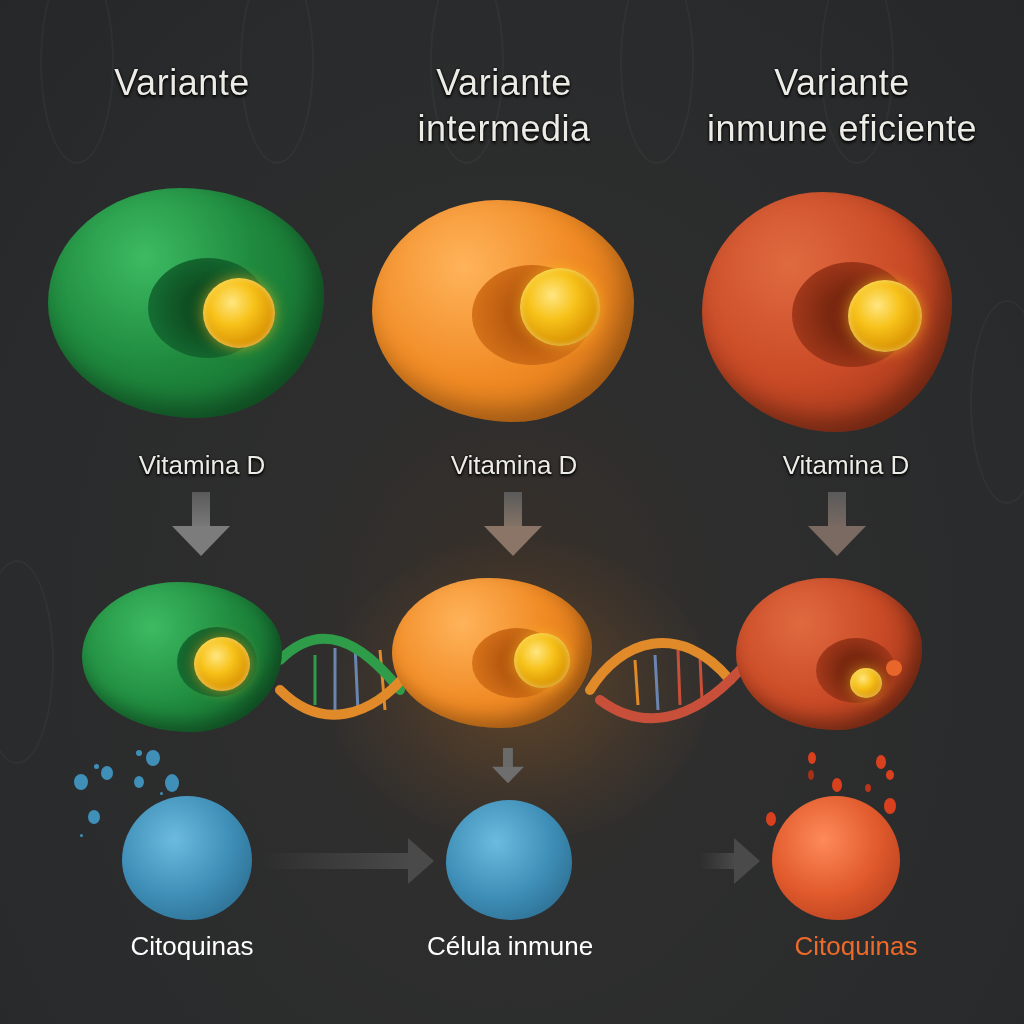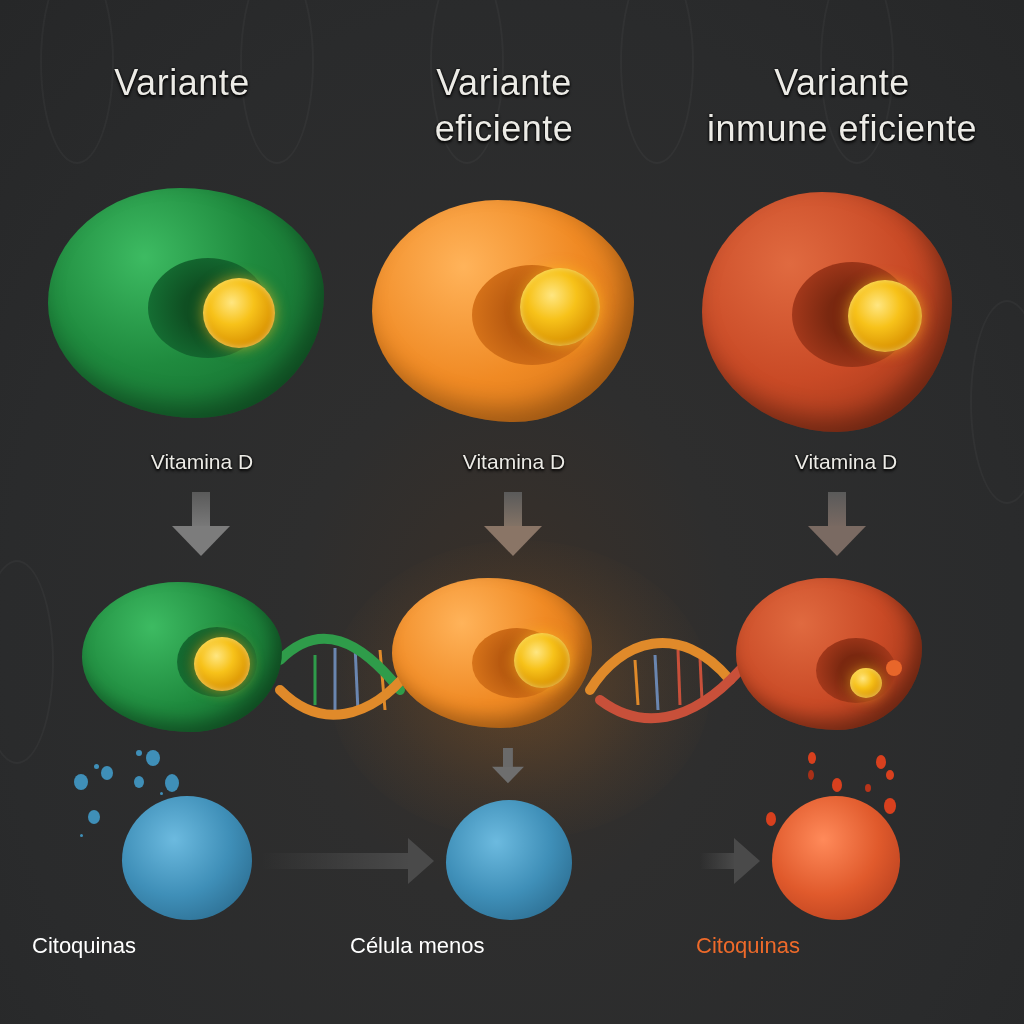--- a/index.html
+++ b/index.html
@@ -12,21 +12,21 @@
     position: absolute; width: 70px; height: 200px; border: 2px solid rgba(255,255,255,0.035);
     border-radius: 50%;
   }
   .title {
     position: absolute; width: 340px; text-align: center; color: #ecebe6;
     font-size: 36px; line-height: 46px; letter-spacing: 0.5px;
     text-shadow: 0 0 2px #000, 0 2px 3px #000;
   }
   .vit-label {
     position: absolute; width: 300px; text-align: center; color: #ecebe6;
-    font-size: 21px; text-shadow: 0 0 2px #000, 0 2px 3px #000;
+    font-size: 26px; text-shadow: 0 0 2px #000, 0 2px 3px #000;
   }
   .arrow-down { position: absolute; width: 60px; height: 66px; }
   .arrow-down .shaft { position: absolute; left: 20px; top: 0; width: 18px; height: 36px; }
   .arrow-down .head {
     position: absolute; left: 0; top: 34px; width: 0; height: 0;
     border-left: 29px solid transparent; border-right: 29px solid transparent; border-top: 30px solid;
   }
   .protein { position: absolute; border-radius: 48% 52% 46% 54% / 50% 46% 54% 50%; }
   .pocket { position: absolute; border-radius: 50%; }
   .ligand {
@@ -38,21 +38,21 @@
     position: absolute; border-radius: 50% 50% 48% 52% / 52% 52% 48% 48%;
   }
   .dot { position: absolute; border-radius: 50%; }
   .h-arrow { position: absolute; height: 46px; }
   .h-arrow .shaft { position: absolute; left: 0; top: 15px; height: 16px; }
   .h-arrow .head {
     position: absolute; top: 0; width: 0; height: 0;
     border-top: 23px solid transparent; border-bottom: 23px solid transparent; border-left: 26px solid #4a4a4a;
   }
   .out-label {
-    position: absolute; width: 320px; font-size: 22px; line-height: 32px;
+    position: absolute; width: 320px; text-align: center; font-size: 26px; line-height: 32px;
   }
   .glow {
     position: absolute; left: 330px; top: 540px; width: 380px; height: 300px; border-radius: 50%;
     background: radial-gradient(ellipse, rgba(240,140,40,0.22) 0%, rgba(240,140,40,0.06) 50%, transparent 75%);
   }
 </style>
 </head>
 <body>
 
 <div>
@@ -65,21 +65,21 @@
   <div class="bg-helix" style="left:970px;top:300px;"></div>
 </div>
 
 <div class="glow"></div>
 
 <div class="title" style="left:12px;top:60px;">
   <div>Variante</div>
 </div>
 <div class="title" style="left:334px;top:60px;">
   <div>Variante</div>
-  <div>eficiente</div>
+  <div>intermedia</div>
 </div>
 <div class="title" style="left:672px;top:60px;">
   <div>Variante</div>
   <div>inmune eficiente</div>
 </div>
 
 <div class="protein" style="left:48px;top:188px;width:276px;height:230px;background:radial-gradient(circle at 35% 30%, #3dbb62 0%, #1f8a3e 45%, #12612a 100%);box-shadow:inset -10px -14px 24px rgba(0,0,0,0.35);">
   <div class="pocket" style="left:100px;top:70px;width:120px;height:100px;background:radial-gradient(circle, #0f4f22 30%, #157034 80%, transparent 100%);"></div>
   <div class="ligand" style="left:155px;top:90px;width:72px;height:70px;"></div>
 </div>
@@ -185,17 +185,17 @@
 </div>
 <div class="h-arrow" style="left:700px;top:838px;width:60px;">
   <div class="shaft" style="width:36px;background:linear-gradient(90deg, rgba(70,70,70,0) 0%, #4a4a4a 100%);"></div>
   <div class="head" style="left:34px;"></div>
 </div>
 
 <div class="out-label" style="left:32px;top:930px;">
   <div style="color:#ffffff;">Citoquinas</div>
 </div>
 <div class="out-label" style="left:350px;top:930px;">
-  <div style="color:#ffffff;">Célula menos</div>
+  <div style="color:#ffffff;">Célula inmune</div>
 </div>
 <div class="out-label" style="left:696px;top:930px;">
   <div style="color:#ee6a2a;">Citoquinas</div>
 </div>
 
 </body></html>

